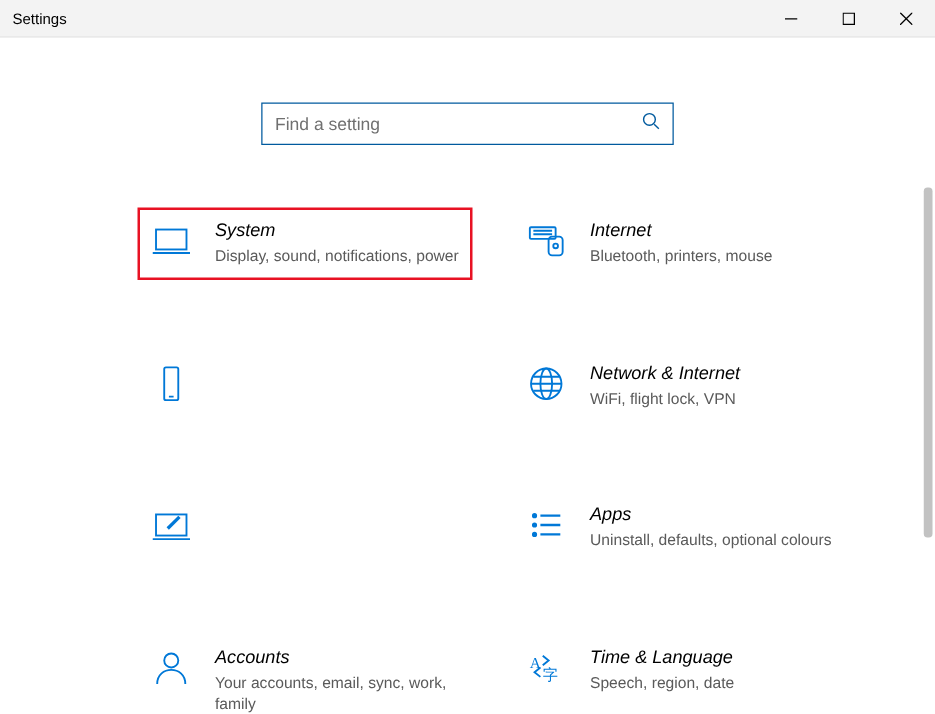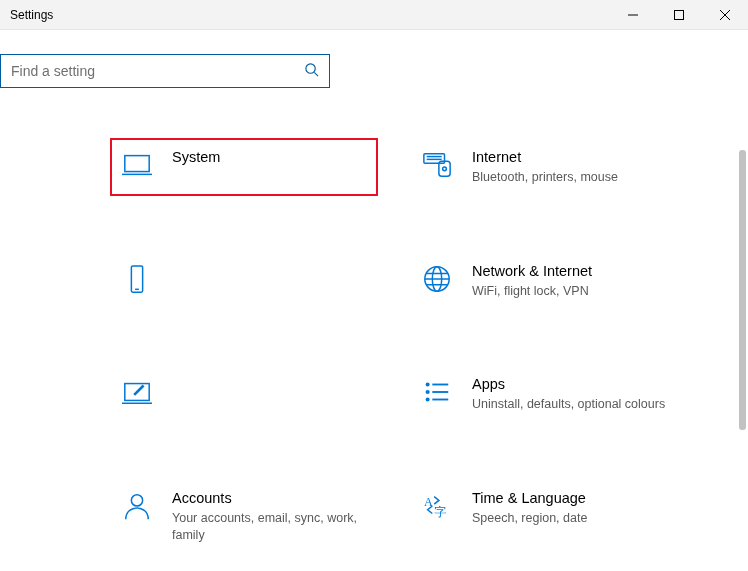--- a/index.html
+++ b/index.html
@@ -13,21 +13,21 @@
     height:30px; display:flex; align-items:center;
     justify-content:space-between; background:#f3f3f3;
     padding-left:10px; font-size:12px;
     border-bottom:1px solid #e6e6e6;
   }
   .winbtns { display:flex; height:100%; }
   .winbtn {
     width:46px; display:flex; align-items:center; justify-content:center;
     font-size:11px; font-family:"Segoe MDL2 Assets", sans-serif; cursor:default;
   }
-  .search-wrap { display:flex; margin-top:24px; }
+  .search-wrap { display:flex; justify-content:center; margin-top:52px; }
   .searchbox {
     width:330px; height:34px; border:1px solid #005a9e;
     display:flex; align-items:center; padding:0 10px;
   }
   .searchbox input {
     flex:1; border:none; outline:none; font-size:14px; font-style:normal;
     color:#000; background:transparent;
   }
   .searchbox input::placeholder { color:#707070; }
   .search-icon svg { width:15px; height:15px; }
@@ -38,21 +38,21 @@
   }
   .tile {
     display:flex; align-items:flex-start; gap:18px;
     cursor:default; padding:10px;
   }
   .tile.highlighted { border:2px solid #e81123; padding:8px; }
   .tile-icon { width:34px; height:34px; flex-shrink:0; display:flex;
     align-items:center; justify-content:center; }
   .tile-icon svg { width:30px; height:30px; }
   .tile-text { flex:1; }
-  .tile-title { font-size:14.5px; color:#000; line-height:1.3; }
+  .tile-title { font-size:14.5px; color:#000; line-height:1.3;font-style:italic; }
   .tile-desc  { font-size:12.5px; color:#5a5a5a; line-height:1.35; margin-top:2px; }
   .scrollbar {
     position:absolute; right:2px; top:150px; width:7px; height:280px;
     background:#c2c2c2; border-radius:3px;
   }
 </style>
 </head>
 <body>
 
 <div class="titlebar">
@@ -93,20 +93,21 @@
 
   <div class="tile highlighted">
     <div class="tile-icon">
       <svg viewBox="0 0 32 32" fill="none" stroke="#0078d7" stroke-width="1.6">
         <rect x="3" y="6" width="26" height="17"></rect>
           <line x1="0" y1="26" x2="32" y2="26"></line>
       </svg>
     </div>
     <div class="tile-text">
       <div class="tile-title">System</div>
+      <div class="tile-desc">Display, sound, notifications, power</div>
     </div>
   </div>
 
   <div class="tile">
     <div class="tile-icon">
       <svg viewBox="0 0 32 32" fill="none" stroke="#0078d7" stroke-width="1.6">
         <rect x="2" y="4" width="22" height="10" rx="1"></rect>
         <line x1="5" y1="7" x2="21" y2="7"></line>
           <line x1="5" y1="10" x2="21" y2="10"></line>
         <rect x="18" y="12" width="12" height="16" rx="3"></rect>

